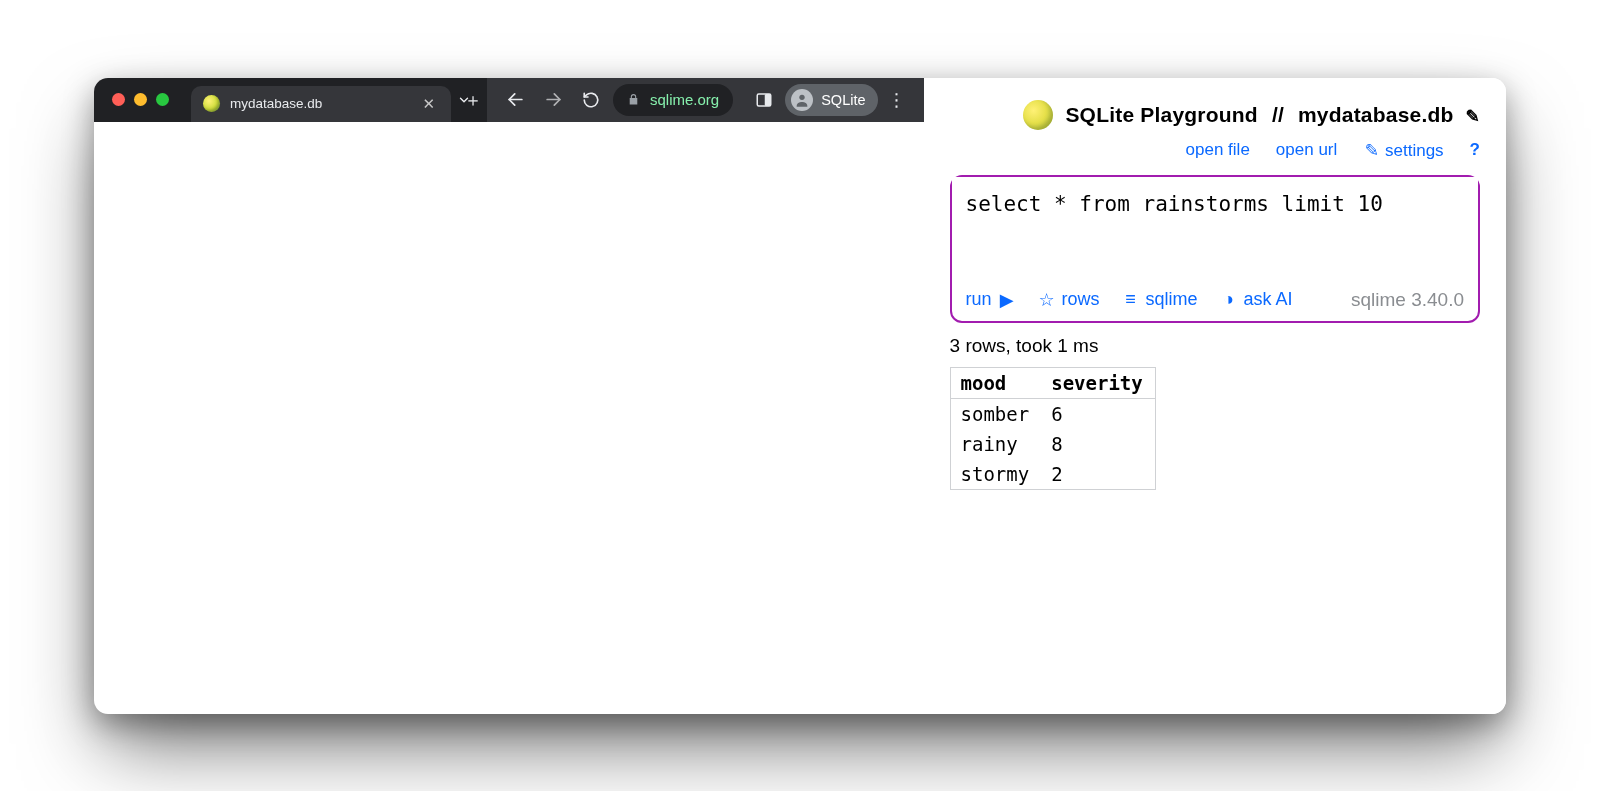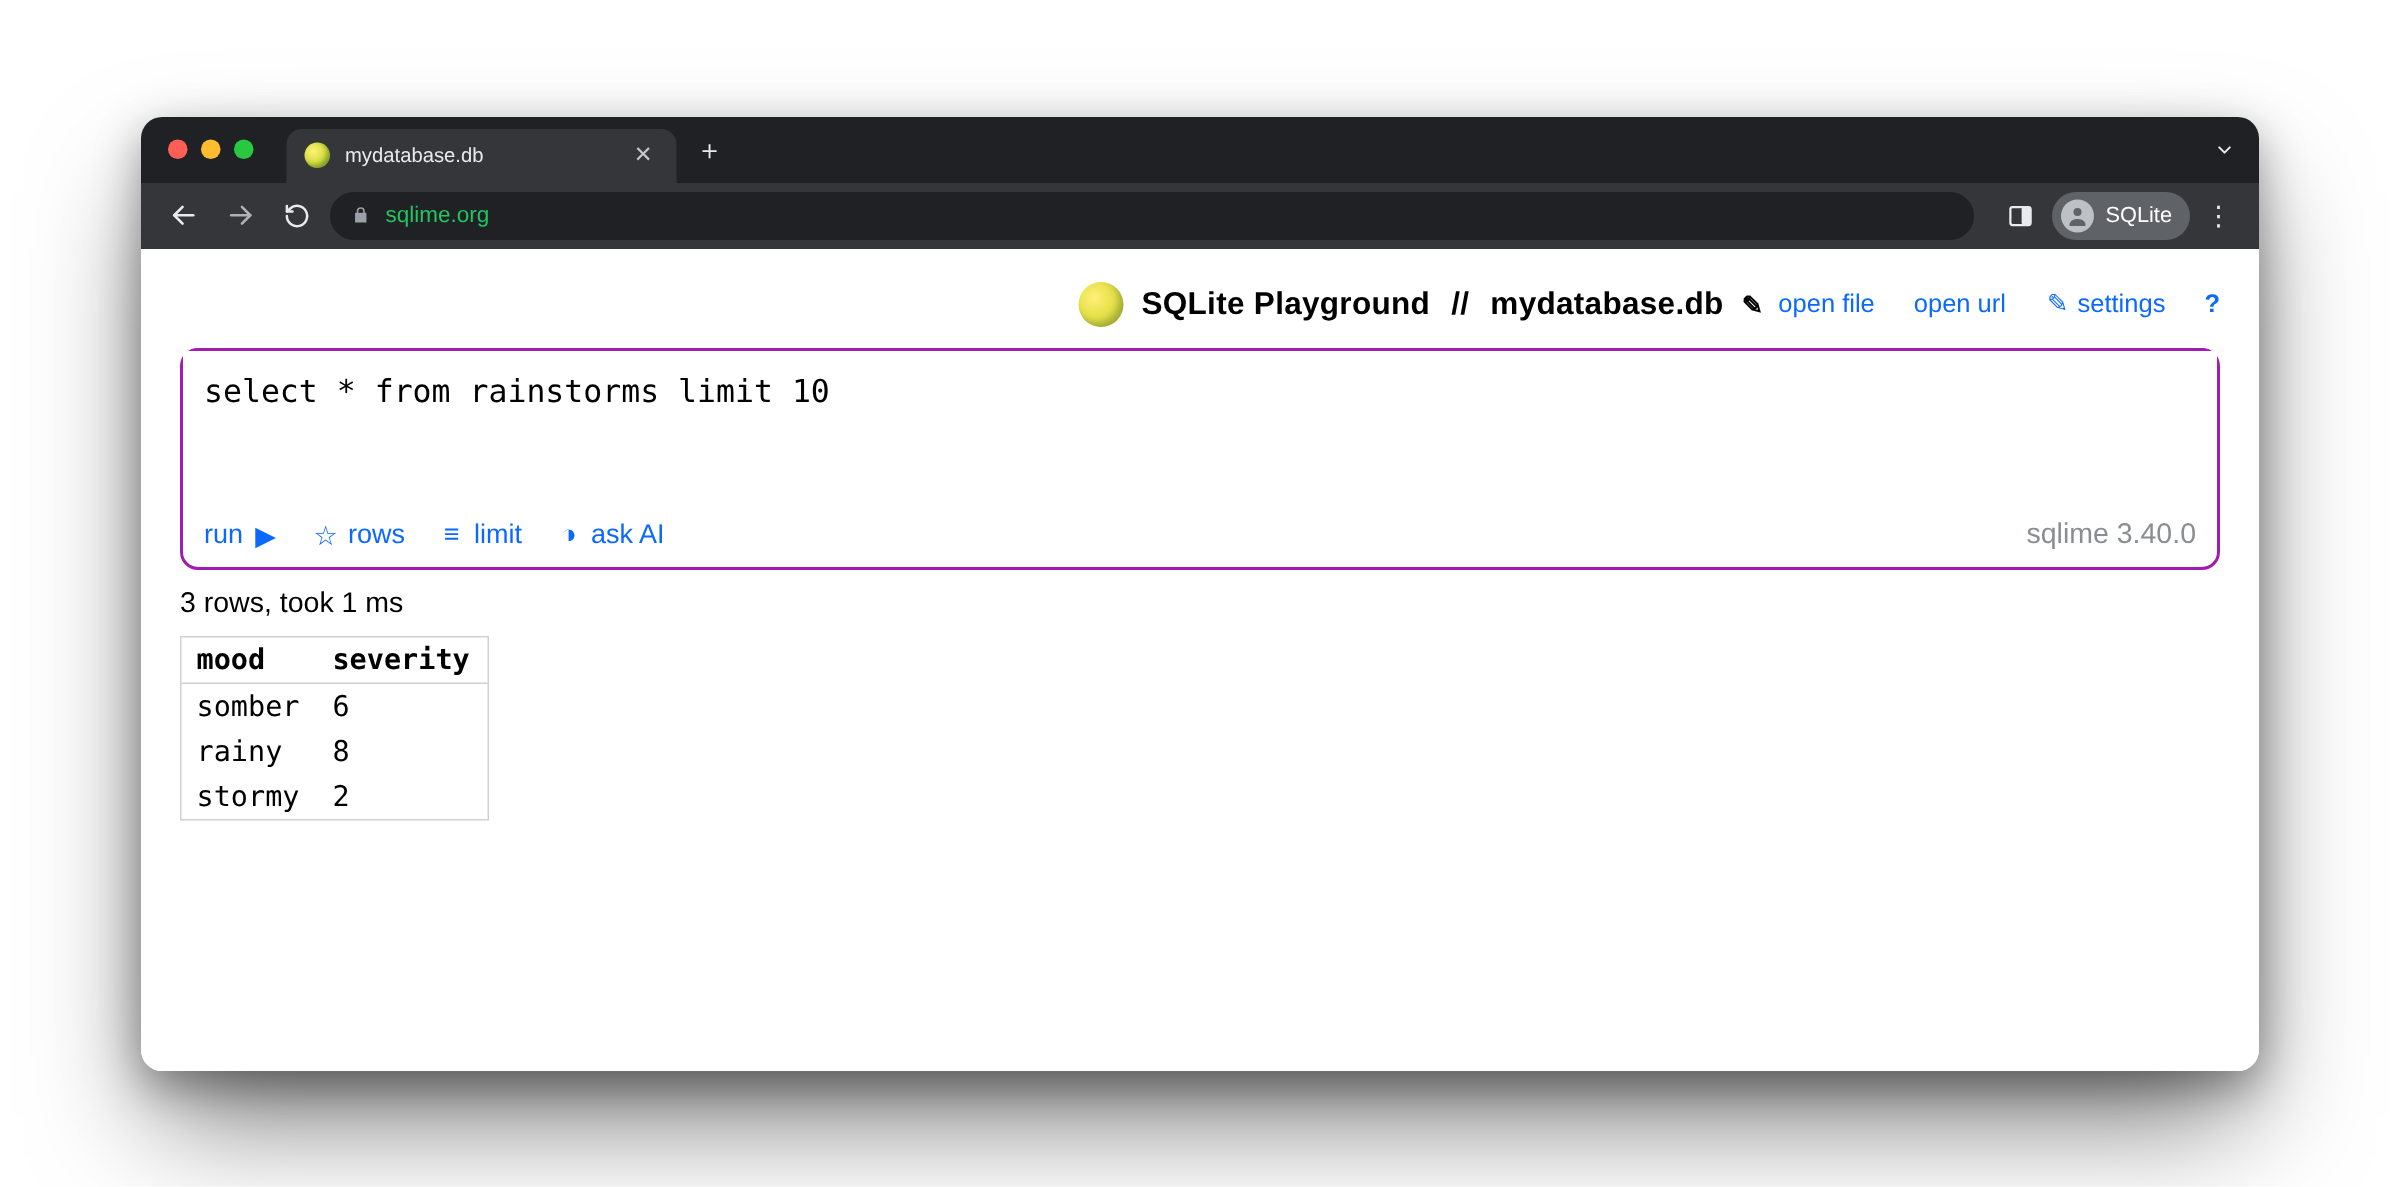--- a/index.html
+++ b/index.html
@@ -17,21 +17,20 @@
     background: #fff;
   }
   .browser-window {
     width: 1412px;
     height: 636px;
     border-radius: 14px;
     overflow: hidden;
     box-shadow: 0 40px 80px -10px rgba(0,0,0,0.55), 0 10px 30px rgba(0,0,0,0.35);
     background: #fff;
     display: flex;
-    flex-direction: column;
   }
 
   
   .tabstrip {
     height: 44px;
     background: #202124;
     display: flex;
     align-items: flex-end;
     padding-left: 18px;
     position: relative;
@@ -82,21 +81,21 @@
   }
   .nav-btn {
     width: 32px; height: 32px; border-radius: 50%;
     display:flex;align-items:center;justify-content:center;
     cursor:pointer; color:#b0b1b3;
   }
   .nav-btn.enabled { color:#e8eaed; }
   .omnibox {
     flex: 1 1 auto; height: 32px; background: #202124; border-radius: 16px;
     display:flex; align-items:center; padding: 0 14px; gap: 10px;
-    color:#22c55e; font-size: 15px;
+    color:#86efac; font-size: 15px;
   }
   .omnibox .lock { color:#9aa0a6; font-size: 13px; }
   .right-tools { display:flex; align-items:center; gap:4px; margin-left: 8px; }
   .tool-btn {
     width: 34px; height: 32px; border-radius: 6px; display:flex;align-items:center;justify-content:center;
     cursor:pointer; color:#e8eaed;
   }
   .guest-pill {
     height: 32px; background:#5f6368; border-radius: 16px;
     display:flex;align-items:center; gap:8px; padding: 0 12px 0 6px;
@@ -271,21 +270,21 @@
             <a>
                 <span>run</span> 
                 <span class="ico">▶</span>
               </a>
             <a>
                 <span class="ico">☆</span> 
                 <span>rows</span>
               </a>
             <a>
                 <span class="ico">≡</span> 
-                <span>limit</span>
+                <span>sqlime</span>
               </a>
             <a>
                 <span class="ico">◑</span> 
                 <span>ask AI</span>
               </a>
           </div>
           <div class="editor-version">sqlime 3.40.0</div>
         </div>
       </div>
 

